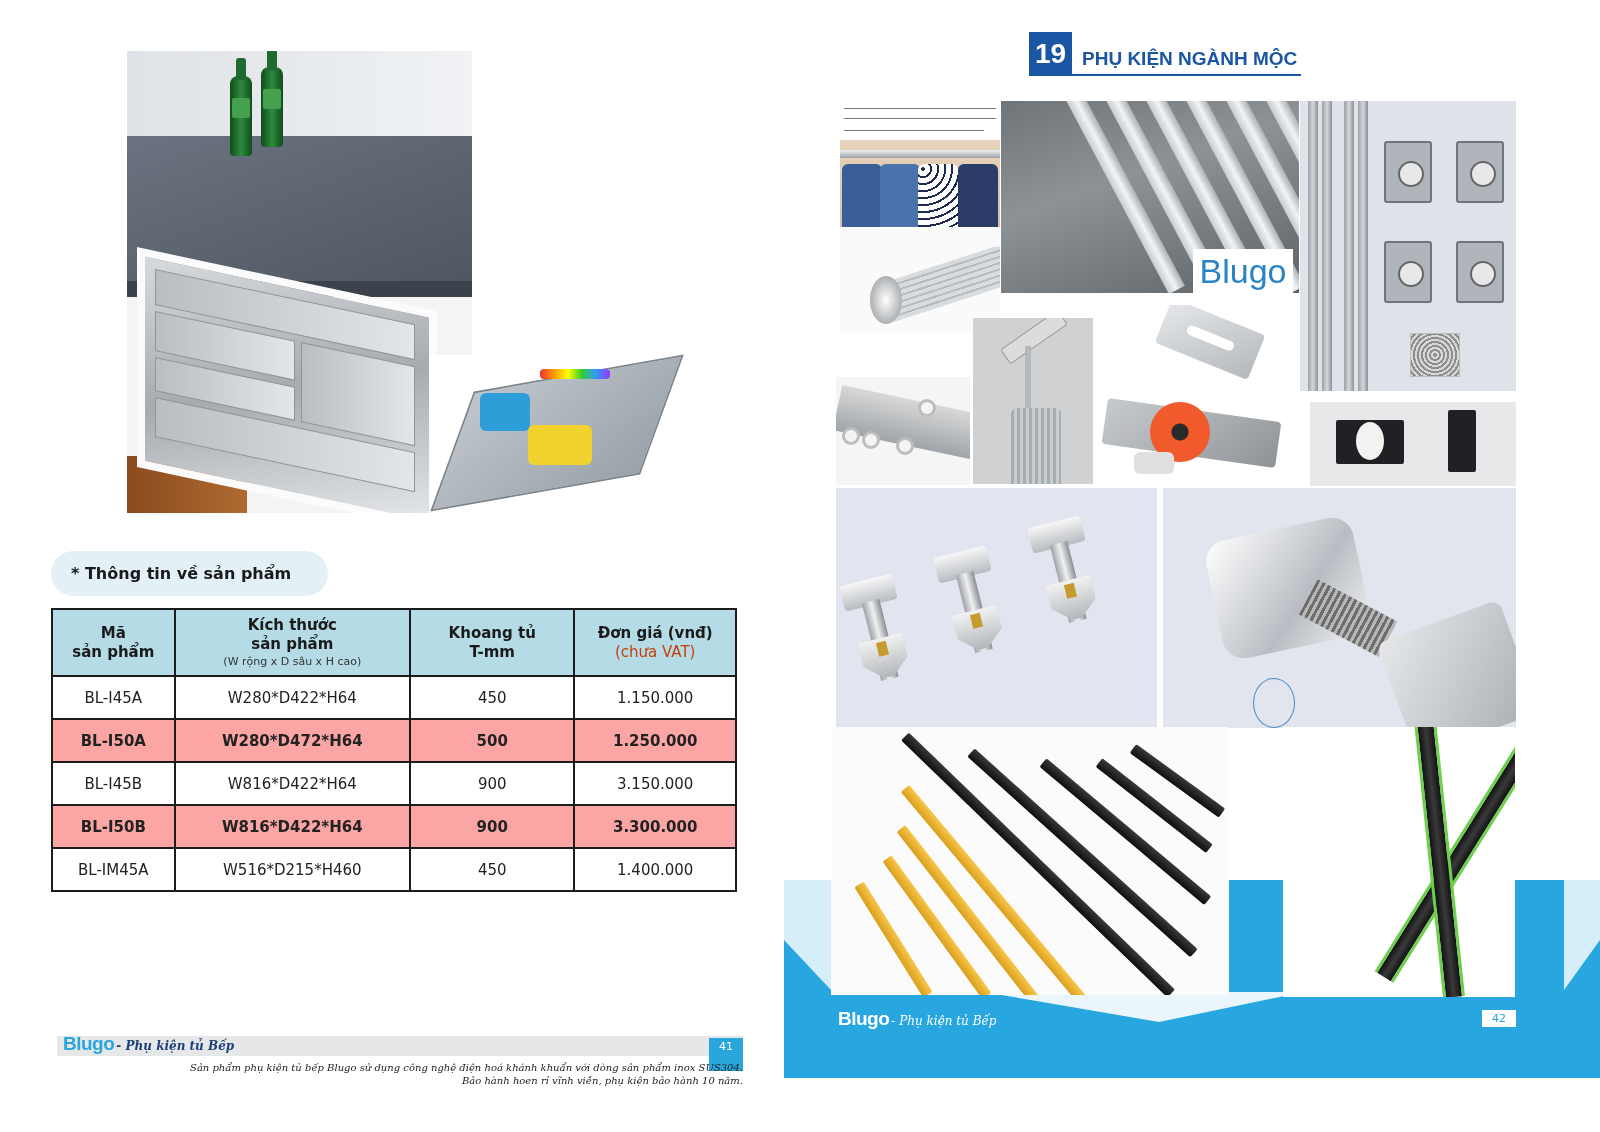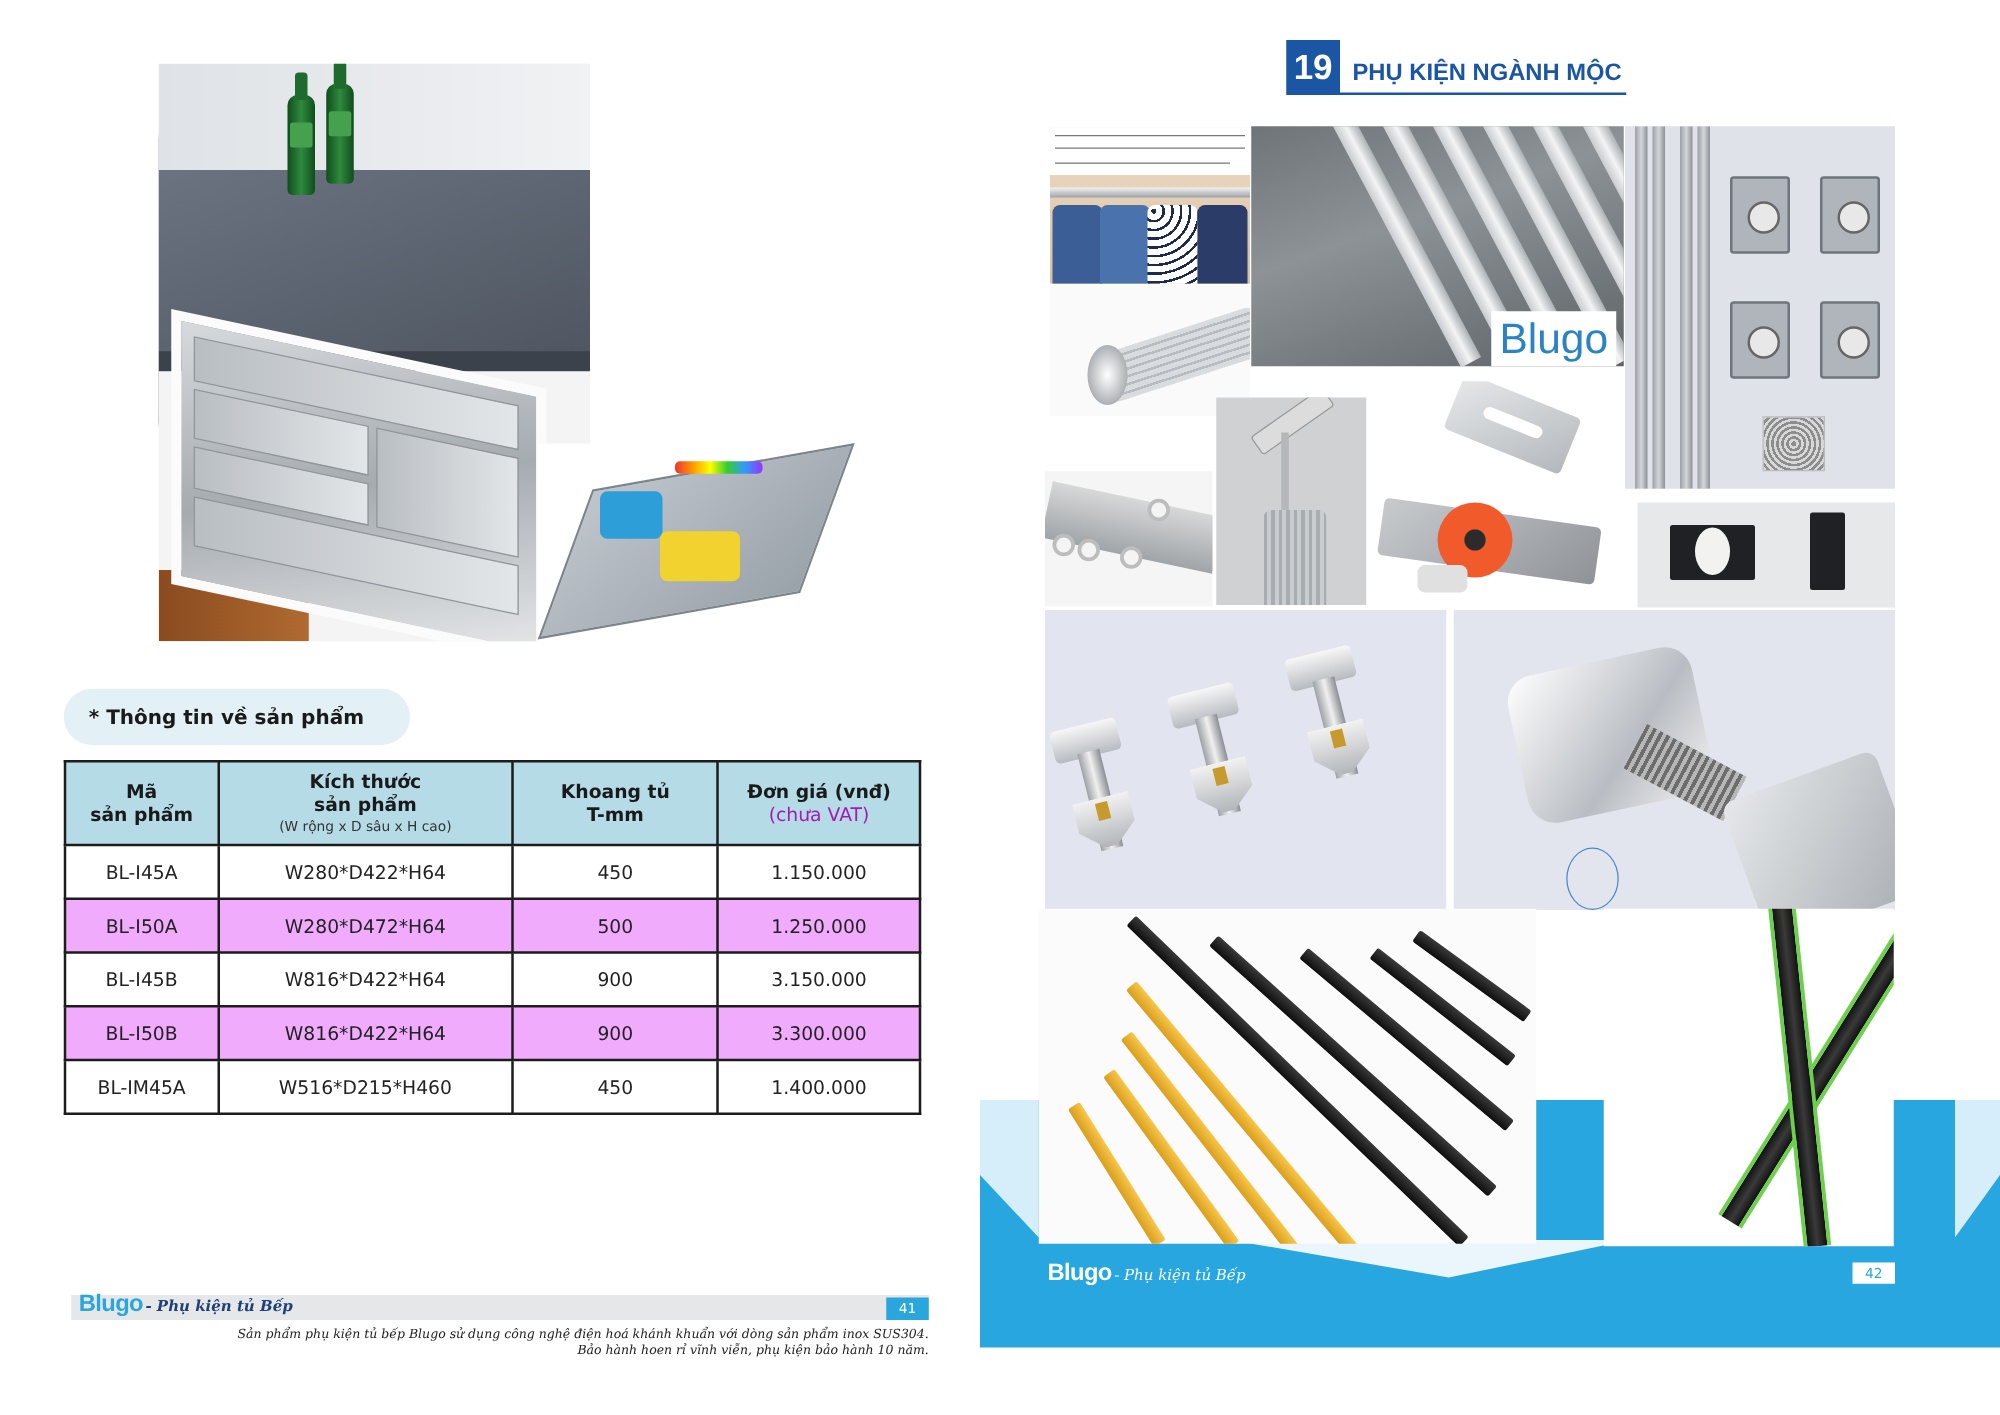--- a/index.html
+++ b/index.html
@@ -23,31 +23,31 @@
   .photo-tray .blue { position:absolute; left:50px; top:38px; width:50px; height:38px; background:#2e9ed8; border-radius:6px; }
   .photo-tray .yellow { position:absolute; left:98px; top:70px; width:64px; height:40px; background:#f2d22e; border-radius:6px; }
   .photo-tray .rainbow { position:absolute; left:110px; top:14px; width:70px; height:10px; background:linear-gradient(90deg,#e33,#f90,#ff0,#3c3,#39f,#93f); border-radius:4px; }
 
   .info-pill { left: 51px; top: 551px; width: 277px; height: 45px; background: #e3f1f6; border-radius: 23px; display:flex; align-items:center; padding-left: 20px; font-weight: bold; font-size: 16px; color:#1a1a1a; }
 
   .spec-table { left: 51px; top: 608px; width: 686px; border-collapse: collapse; font-family: "DejaVu Sans", sans-serif; }
   .spec-table th, .spec-table td { border: 2px solid #1c1c1c; text-align: center; vertical-align: middle; }
   .spec-table th { background: #b5dbe7; height: 67px; font-size: 15px; font-weight: bold; color:#1a1a1a; line-height: 19px; }
   .spec-table th .sub { display:block; font-size: 11px; font-weight: normal; color:#333; line-height: 16px; }
-  .spec-table th .sub2 { display:block; font-size: 15px; font-weight: normal; color:#a21caf; }
+  .spec-table th .sub2 { display:block; font-size: 15px; font-weight: normal; color:#c2410c; }
   .spec-table td { height: 43px; font-size: 15px; color:#222; }
-  .spec-table tr.alt td { background: #f0abfc; }
+  .spec-table tr.alt td { background: #fca5a5; font-weight: bold; }
   .spec-table tr.plain td { background: #ffffff; }
 
   .footer-left { left: 57px; top: 1036px; width: 686px; height: 20px; background:#e6e7e8; }
   .brand-mark { font-family: "Liberation Sans", sans-serif; font-weight:bold; font-size: 19px; letter-spacing: -0.5px; }
   .brand-tag { font-family: "DejaVu Serif", serif; font-style: italic; font-size: 12px; }
   .footer-left .brand { position:absolute; left:6px; top:-3px; color:#29a6dc; display:flex; align-items:baseline; gap:2px; }
   .footer-left .brand .brand-tag { color:#1d3f7a; font-weight:bold; }
-  .page-num-left { position:absolute; right:0; top:2px; width:34px; height:18px; background:#29a6dc; color:#ffffff; font-size: 11px; text-align:center; line-height:17px; }
+  .page-num-left { position:absolute; right:0; top:2px; width:34px; height:33px; background:#29a6dc; color:#ffffff; font-size: 11px; text-align:center; line-height:17px; }
   .disclaimer { right: 857px; top: 1061px; text-align: right; font-family: "DejaVu Serif", serif; font-style: italic; font-size: 10px; line-height: 13px; color:#222; width: 560px; }
 
   
   .section-head { left: 1029px; top: 32px; height: 44px; display:flex; align-items:flex-end; }
   .section-num { width: 43px; height: 44px; background:#1a56a4; color:#fff; font-weight:bold; font-size: 28px; display:flex; align-items:center; justify-content:center; font-family:"Liberation Sans", sans-serif; }
   .section-title { height: 44px; padding: 0 4px 0 10px; border-bottom: 2px solid #1a56a4; display:flex; align-items:flex-end; padding-bottom: 4px; font-weight: bold; font-size: 19px; color:#1a56a4; font-family:"Liberation Sans", sans-serif; }
 
   .blue-band { left: 784px; top: 880px; width: 816px; height: 198px; background:#27a6df; }
 
   .ph { position:absolute; overflow:hidden; }

